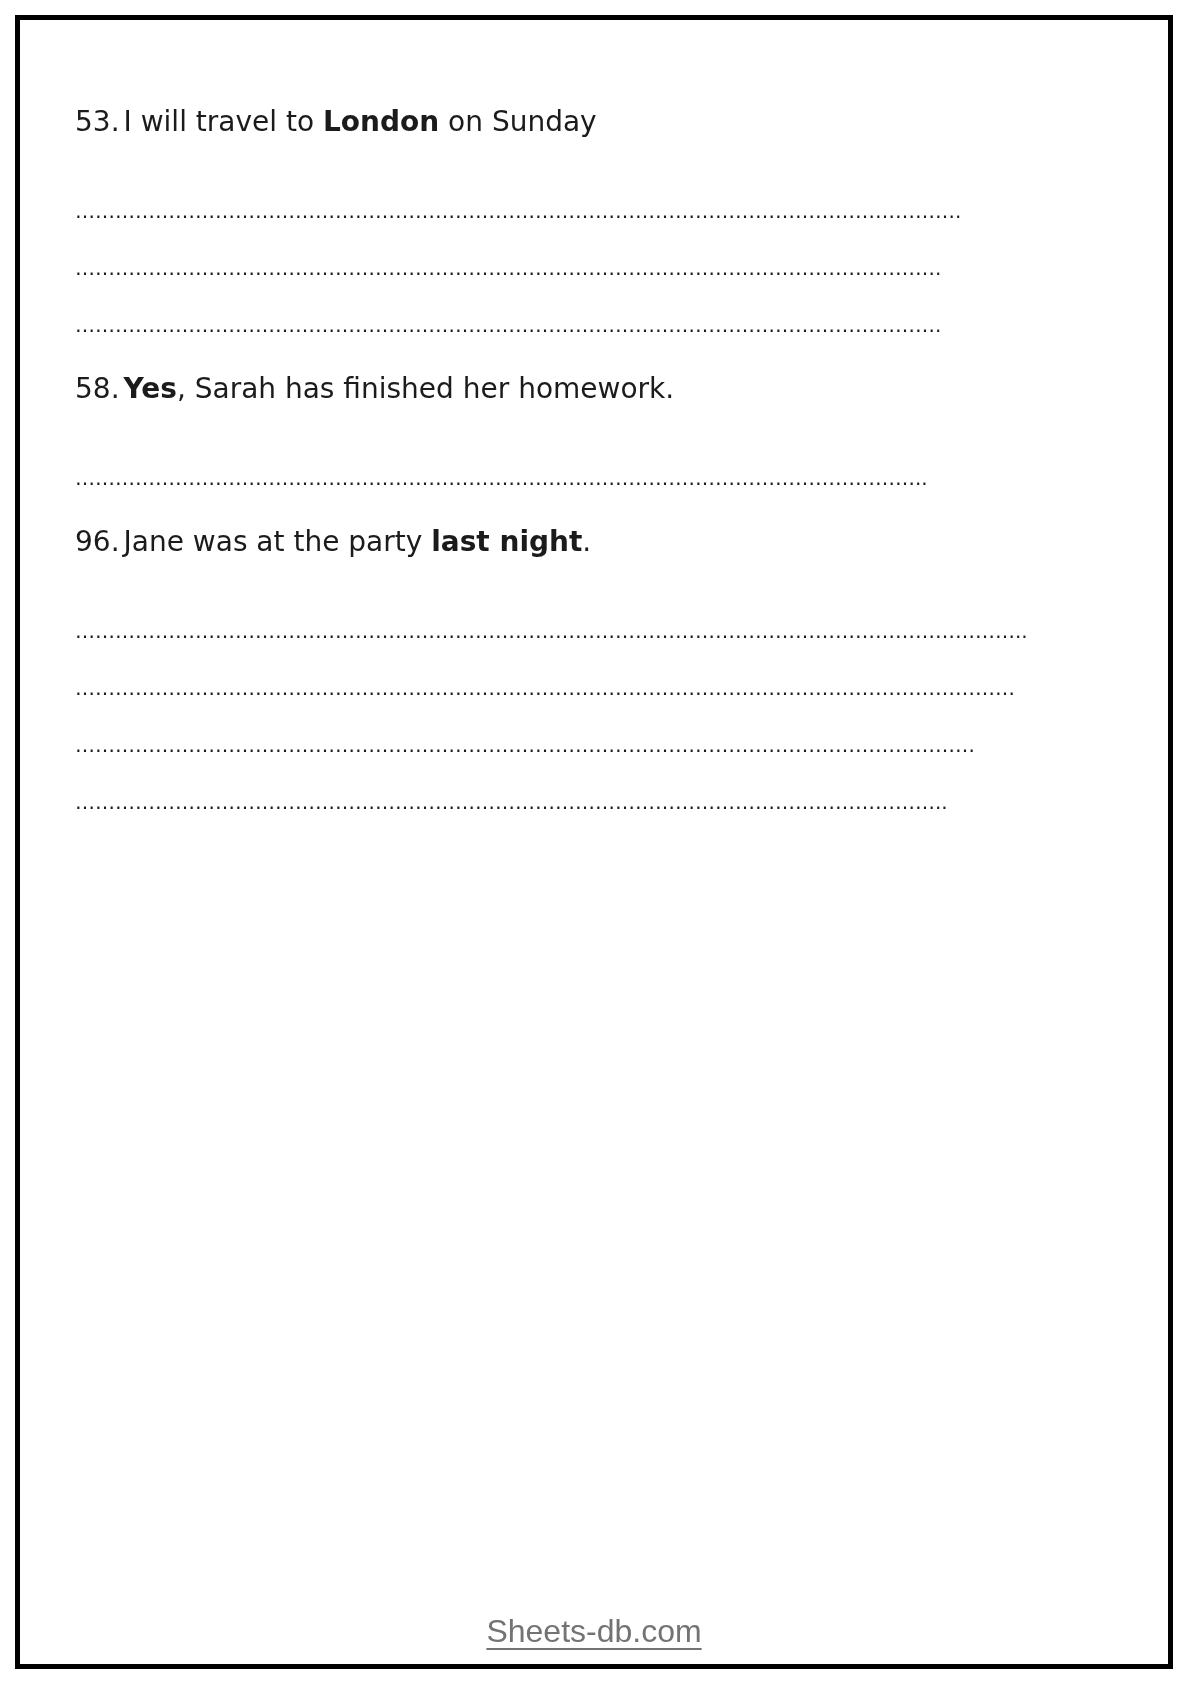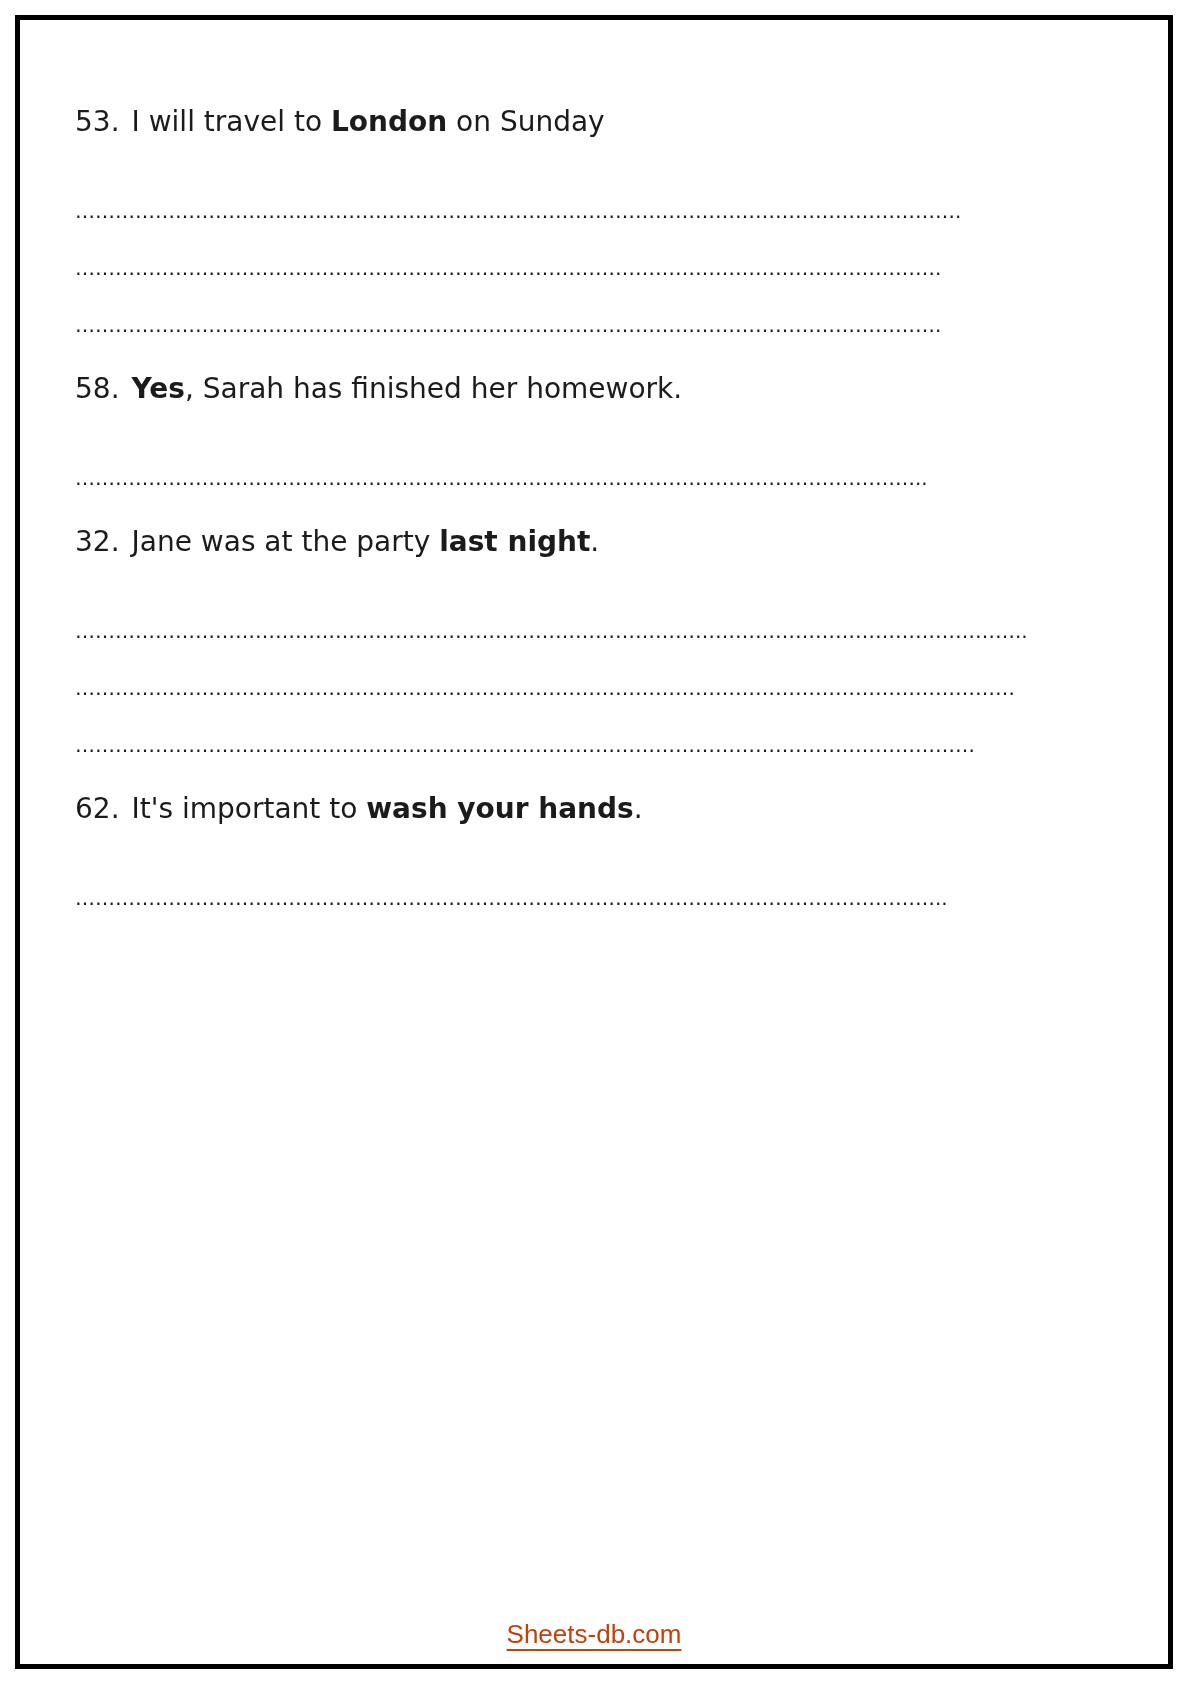--- a/index.html
+++ b/index.html
@@ -37,21 +37,21 @@
   }
   .item { }
   .question {
     font-size: 28px;
     line-height: 36px;
     margin: 0 0 60px 0;
     white-space: nowrap;
     letter-spacing: 0px;
   }
   .question .num {
-    margin-right: 12px;
+    margin-right: 4px;
   }
   .question .b {
     font-weight: 700;
   }
   .dotline {
     font-size: 20px;
     line-height: 22px;
     margin: 0 0 35px 0;
     letter-spacing: 0px;
     color: #1b1b1b;
@@ -60,22 +60,22 @@
   }
   .footer {
     position: absolute;
     left: 0;
     right: 0;
     bottom: 14px;
     text-align: center;
   }
   .footer a {
     font-family: "Liberation Sans", sans-serif;
-    font-size: 26px;
-    color: #c2410c;
+    font-size: 32px;
+    color: #737373;
     text-decoration: underline;
     text-decoration-thickness: 2px;
     text-underline-offset: 6px;
     padding: 0 8px;
   }
 </style>
 </head>
 <body>
 
 <div class="page">
@@ -90,31 +90,30 @@
           <div class="dotline">………………………………………………………………………………………………………………….</div>
         </div>
         <div class="item">
           <div class="dotline">………………………………………………………………………………………………………………….</div>
         </div>
         <div class="item">
           <p class="question"><span class="num">58.</span><span class="b">Yes</span><span class="r">, Sarah has finished her homework.</span></p>
           <div class="dotline">………………………………………………………………………………………………………………..</div>
         </div>
         <div class="item">
-          <p class="question"><span class="num">32.</span><span class="r">Jane was at the party </span><span class="b">last night</span><span class="r">.</span></p>
+          <p class="question"><span class="num">96.</span><span class="r">Jane was at the party </span><span class="b">last night</span><span class="r">.</span></p>
           <div class="dotline">……………………………………………………………………………………………………………………………..</div>
         </div>
         <div class="item">
           <div class="dotline">……………………………………………………………………………………………………………………………</div>
         </div>
         <div class="item">
           <div class="dotline">………………………………………………………………………………………………………………………</div>
         </div>
         <div class="item">
-          <p class="question"><span class="num">62.</span><span class="r">It's important to </span><span class="b">wash your hands</span><span class="r">.</span></p>
           <div class="dotline">…………………………………………………………………………………………………………………..</div>
         </div>
       </div>
     <div class="footer">
       <a href="#">Sheets-db.com</a>
     </div>
   </div>
 </div>
 
 </body></html>

